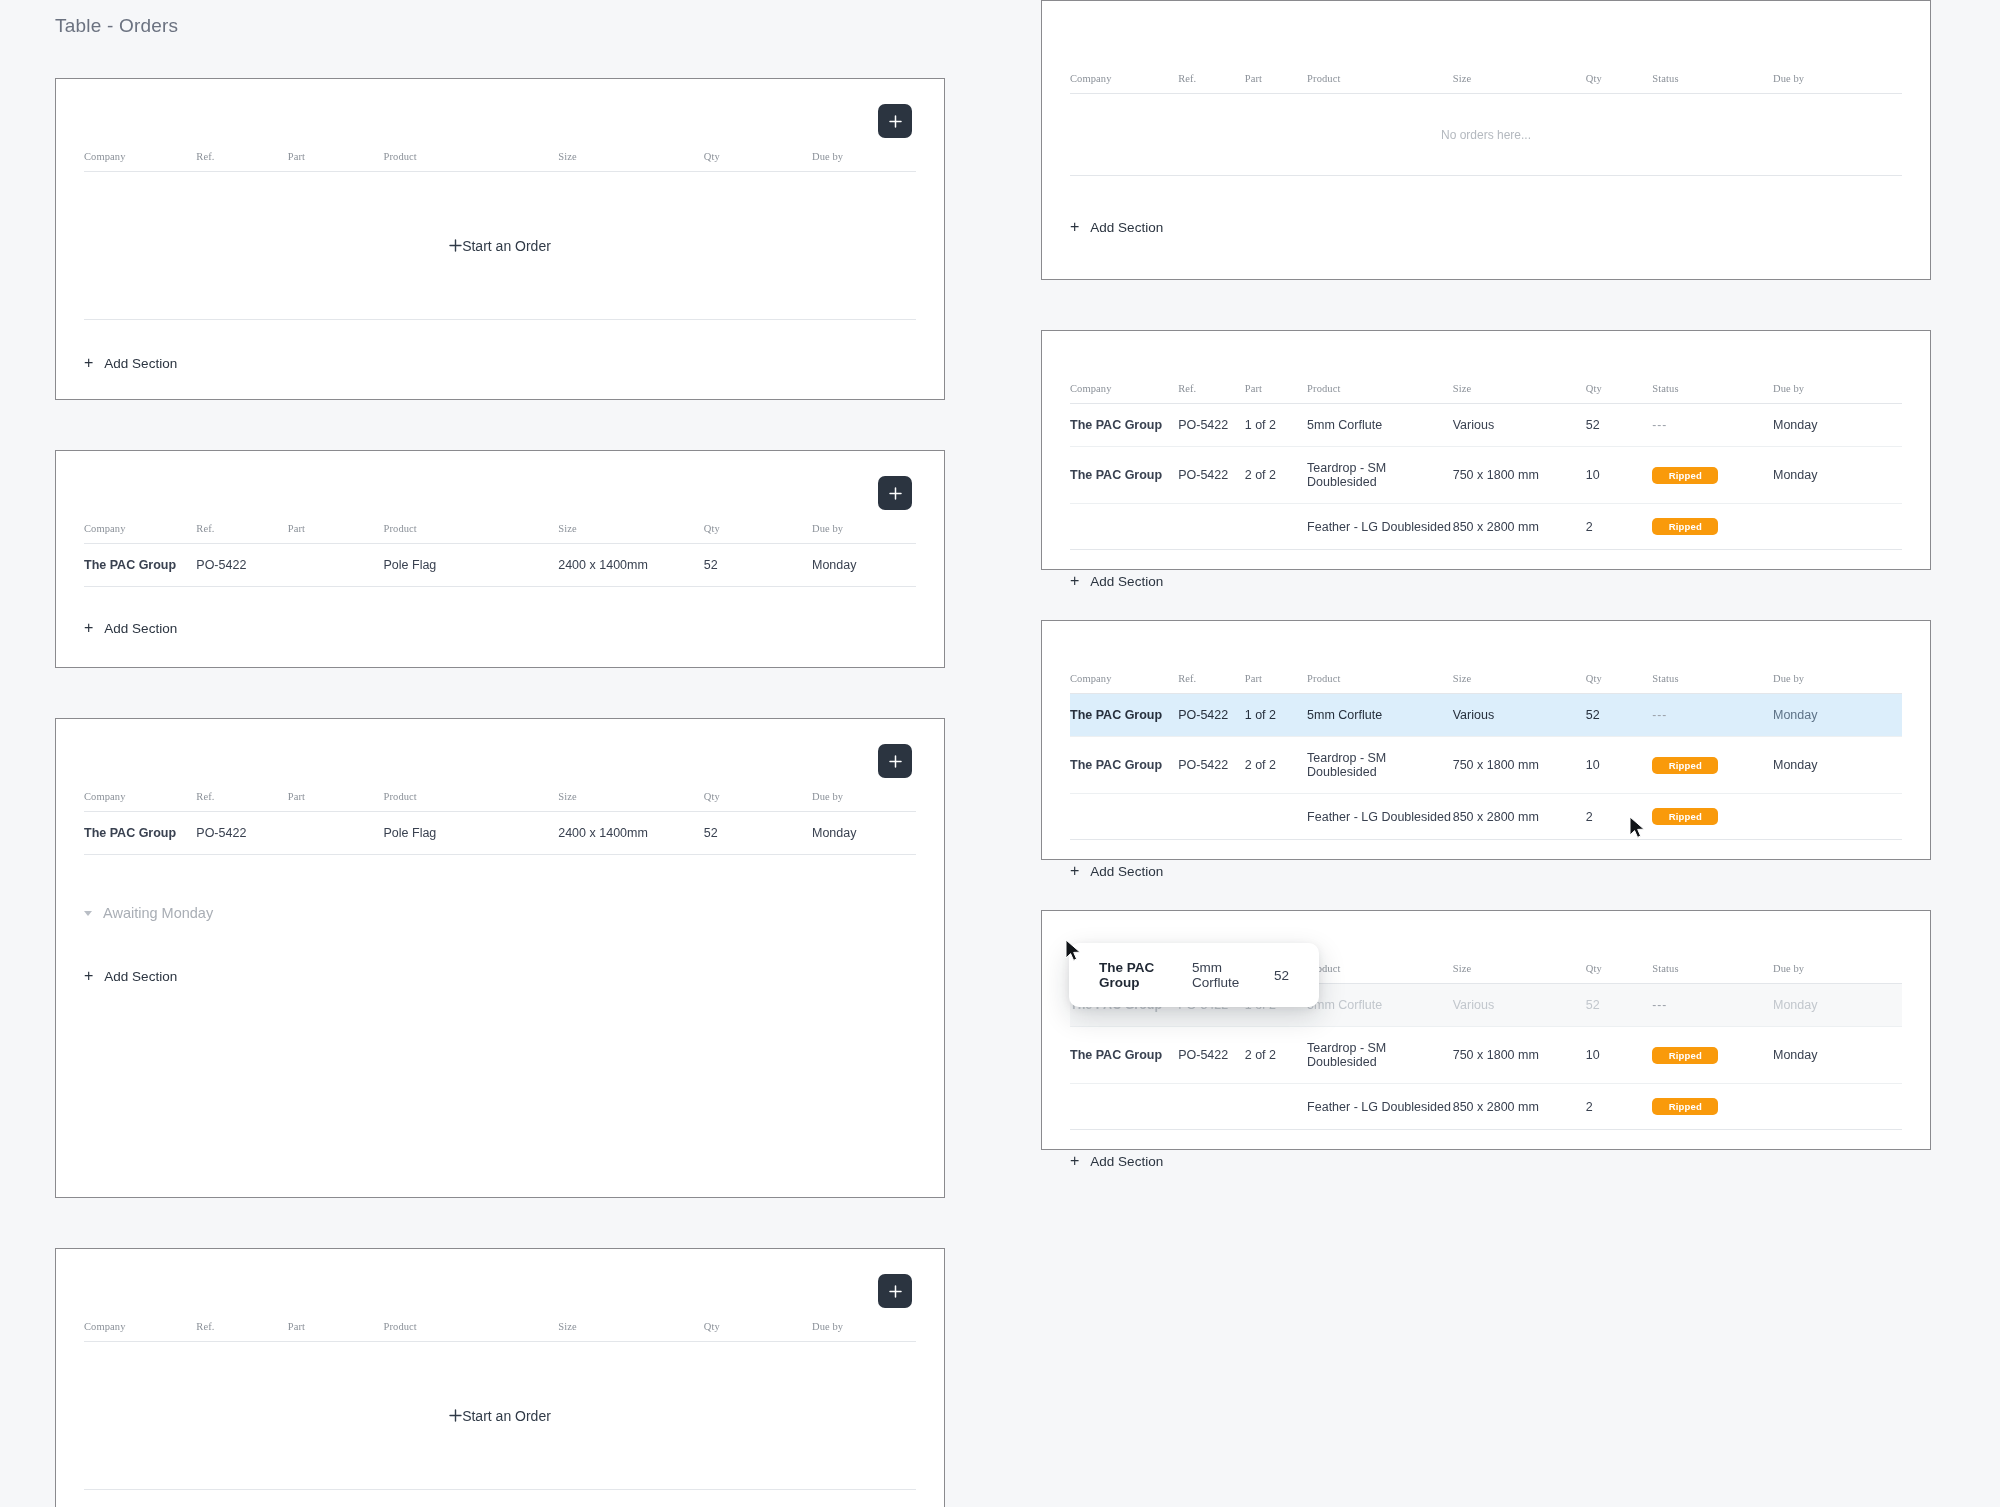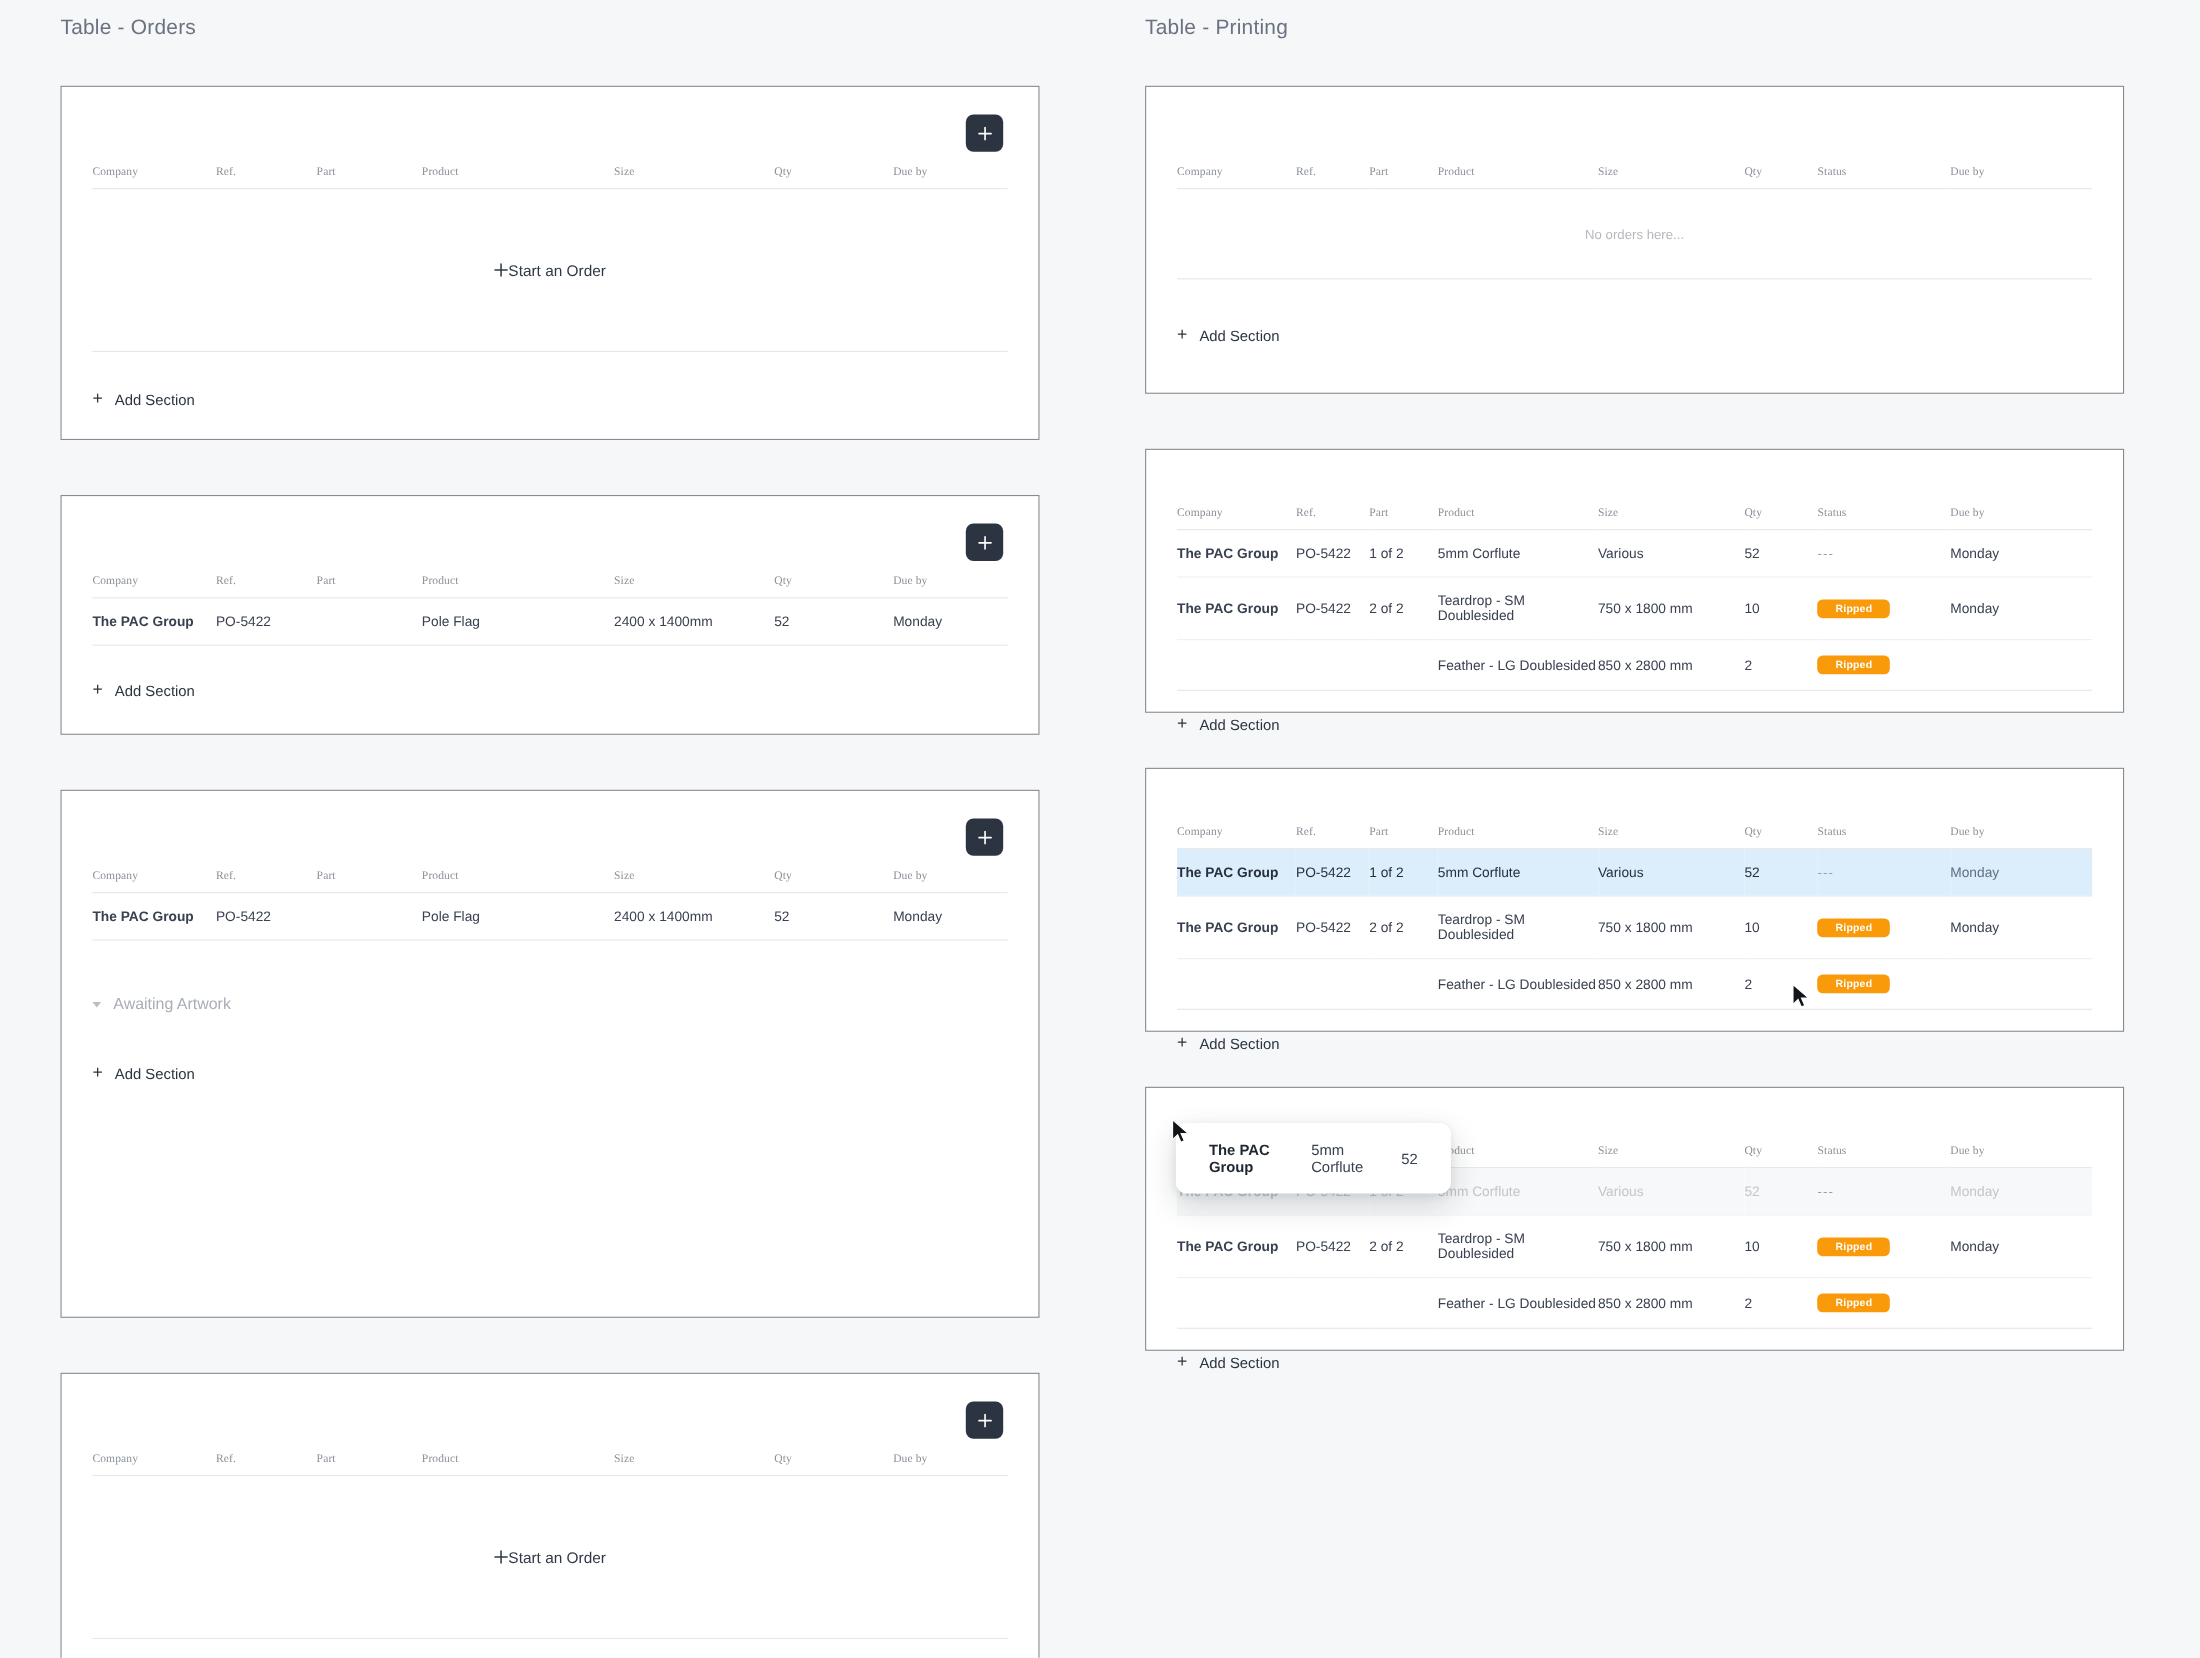--- a/index.html
+++ b/index.html
@@ -365,21 +365,21 @@
               <td>2400 x 1400mm</td>
               <td class="qty">52</td>
               <td class="due">Monday</td>
             </tr>
           </tbody>
         </table>
 
         <div style="padding-top:50px;">
           <div class="section-head">
             <span class="caret"></span>
-            <span class="label-muted">Awaiting Artwork</span>
+            <span class="label-muted">Awaiting Monday</span>
           </div>
         </div>
 
         <div style="padding-top:46px;">
           <div class="add-section">
             <span class="plus-s">+</span>
             <span>Add Section</span>
           </div>
         </div>
       </div>
@@ -427,21 +427,20 @@
           
         </div>
 
       </div>
     </div>
 
   </div>
 
   <div class="column right">
 
-    <div class="col-title">Table - Printing</div>
 
     <div class="card" style="height:280px;">
       <div class="card-pad" style="padding-top:72px;">
         <table class="tbl cols-print">
           <colgroup>
             <col class="c-company">
               <col class="c-ref">
               <col class="c-part">
               <col class="c-product">
             <col class="c-size">

